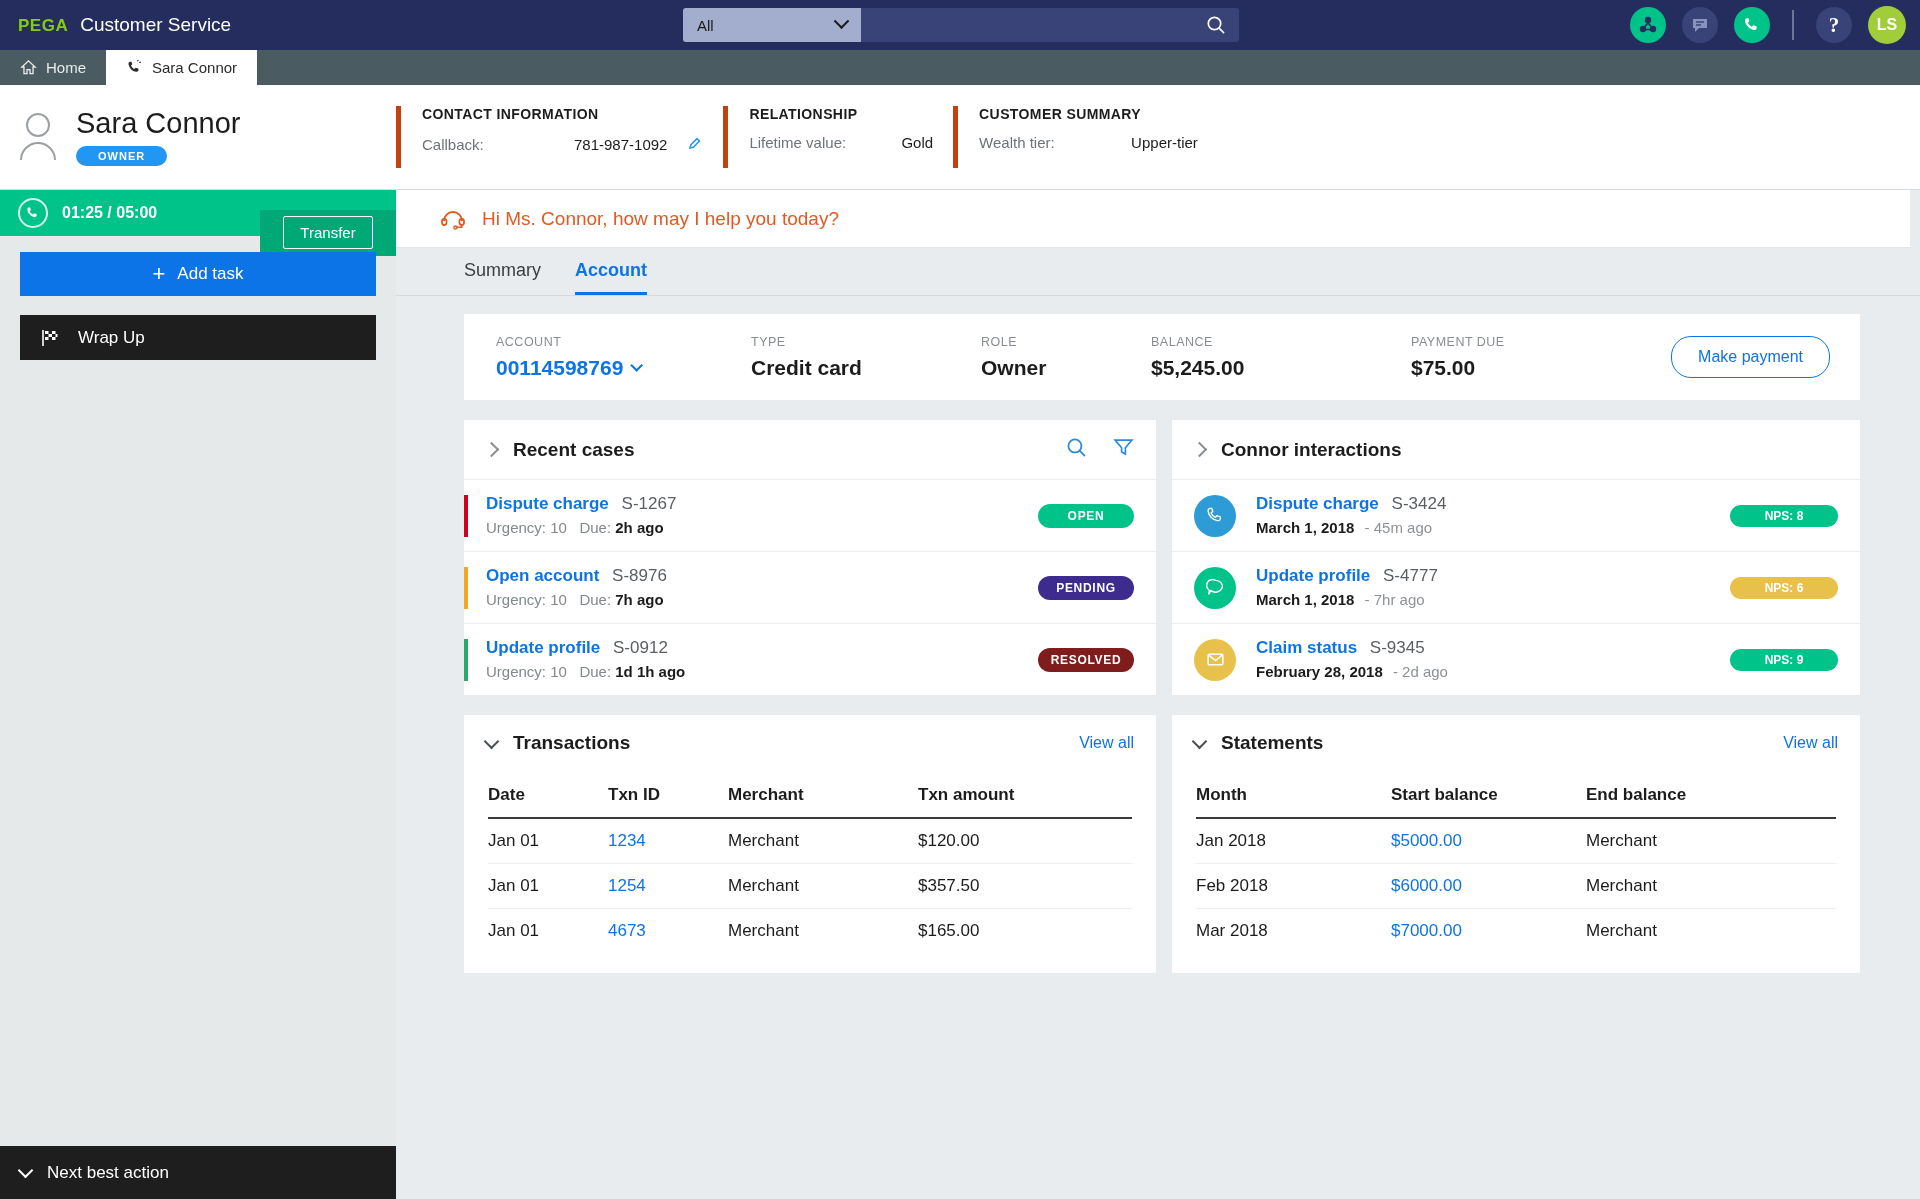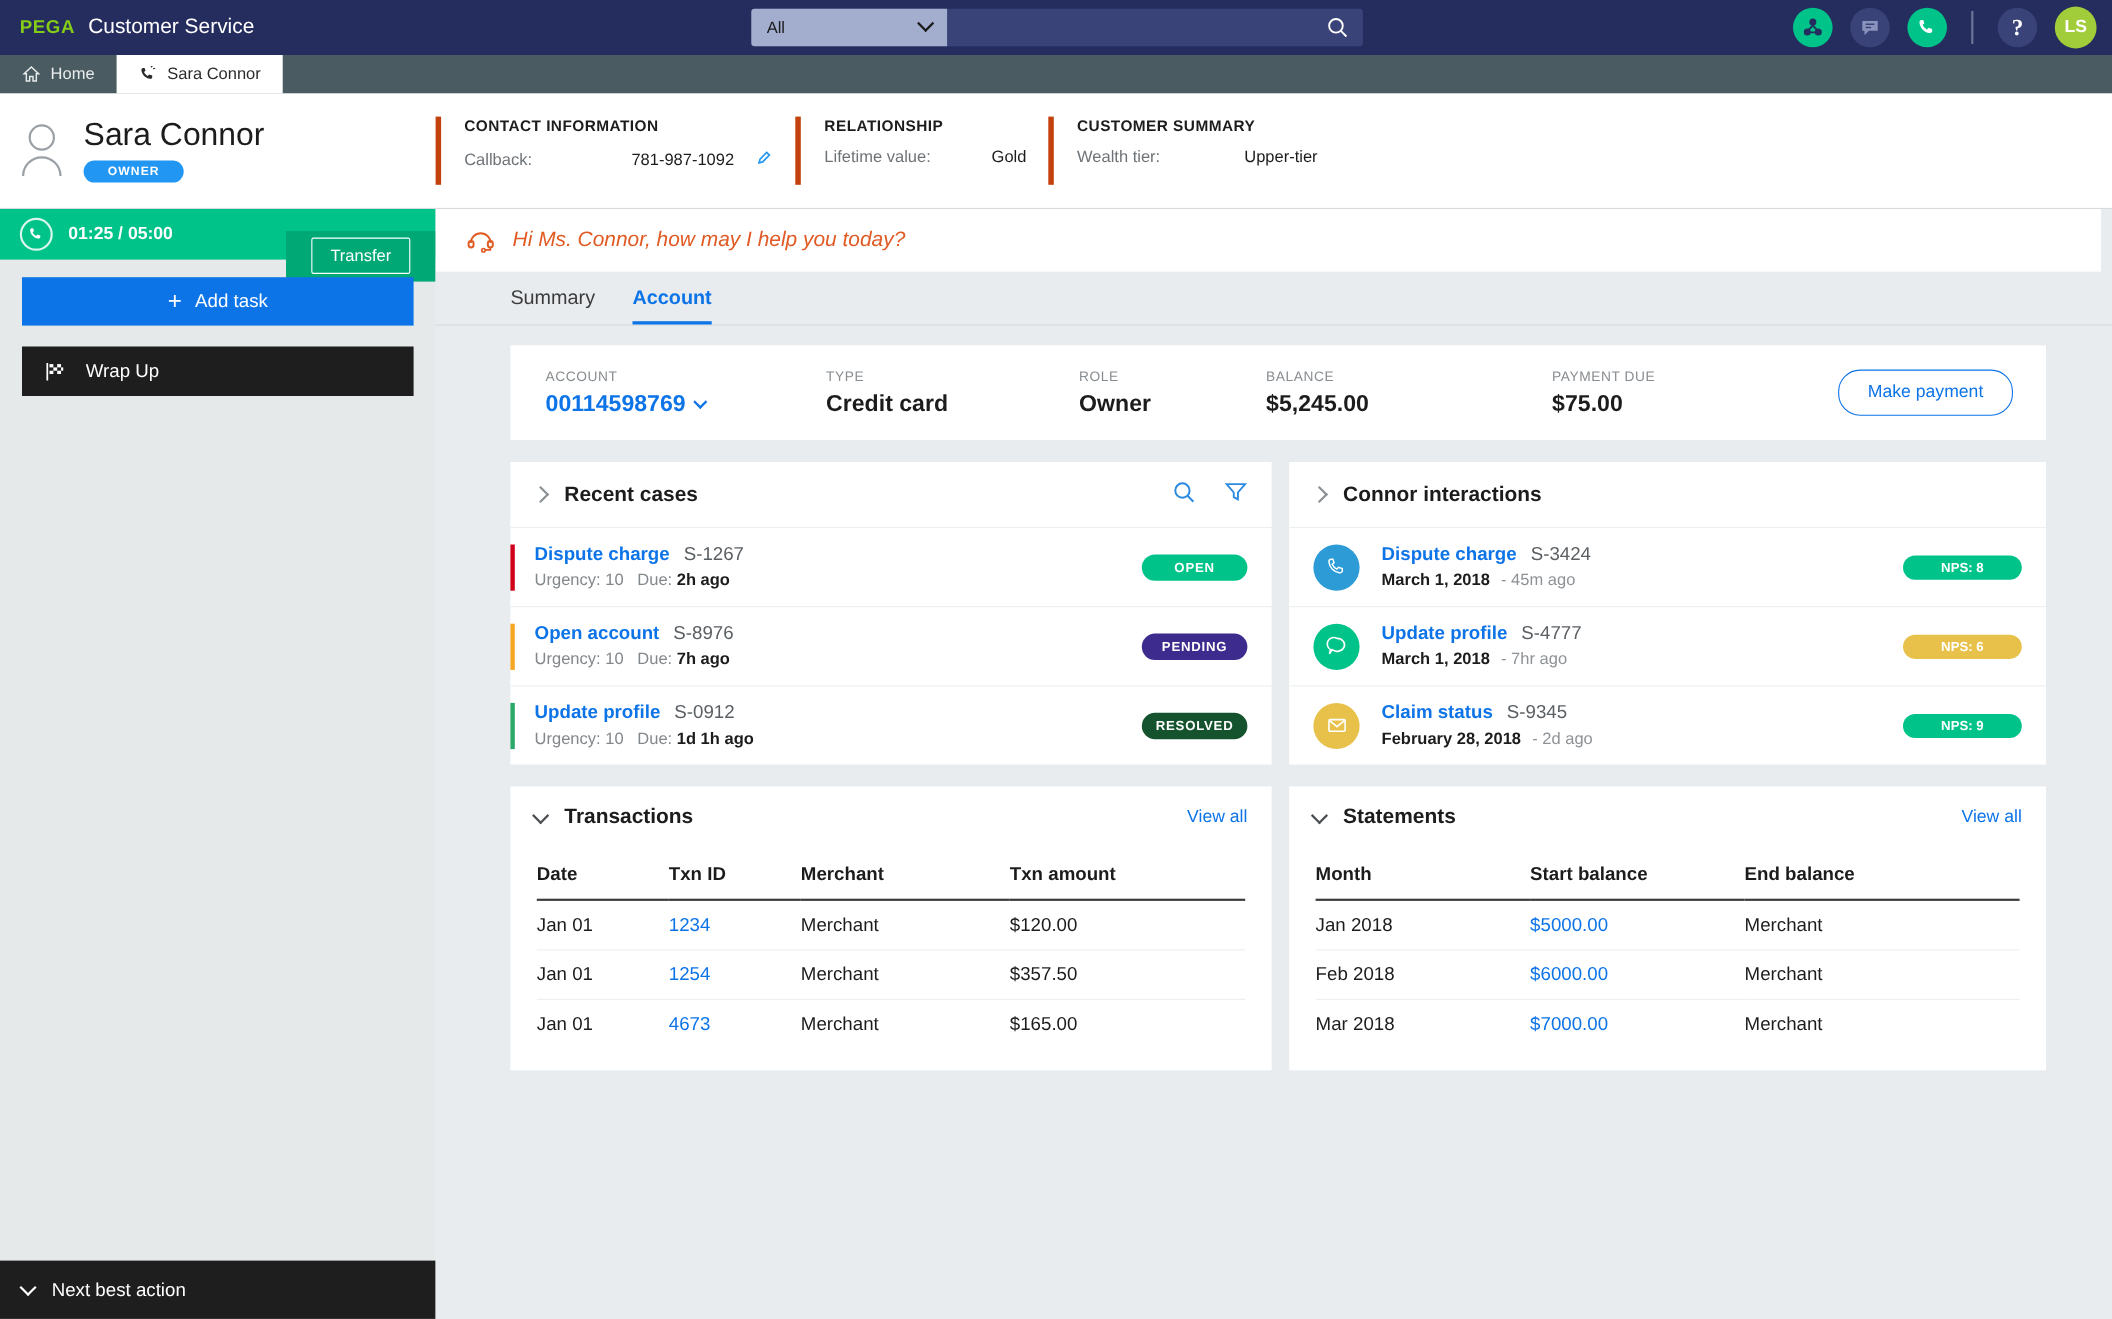--- a/index.html
+++ b/index.html
@@ -96,23 +96,22 @@
   .nextbest {
     position: absolute; bottom: 0; left: 0; right: 0; height: 53px;
     background: #1e1e1e; color: #fff; display: flex; align-items: center;
     gap: 16px; padding-left: 20px; font-size: 17px;
   }
 
   
   .main { flex: 1; background: #e9ecef; overflow: hidden; position: relative; }
   .greetbar {
     background: #fff; margin: 0 10px 0 0; height: 58px;
-    display: flex; align-items: center; gap: 16px; padding-left: 28px;
+    display: flex; align-items: center; gap: 16px; padding-left: 44px;
     border-bottom: 1px solid #e3e6e8;
-    font-style: italic;
   }
   .greet-text { color: #e05a23; font-size: 19px; }
 
   .tabs { display: flex; gap: 34px; padding: 12px 0 0 68px; border-bottom: 1px solid #d5d9dc; background: #e9ecef; }
   .tab { padding-bottom: 11px; font-size: 18px; color: #3c3c3c; border-bottom: 3px solid transparent; }
   .tab.active { color: #0d74e8; border-bottom-color: #0d74e8; font-weight: 600; }
 
   .card { background: #fff; }
   .acctbar {
     margin: 18px 60px 0 68px; height: 86px; background: #fff;
@@ -421,21 +420,21 @@
             <span class="case-line1" style="display:block">
               <span class="case-name">Update profile</span>
               <span class="case-id">S-0912</span>
             </span>
             <span class="case-line2">
               <span>Urgency: 10</span>&nbsp;&nbsp;
               <span>Due:</span>
               <span class="case-due-val">1d 1h ago</span>
             </span>
           </span>
-          <span class="badge" style="background:#14532d">RESOLVED</span>
+          <span class="badge" style="background:#7f1d1d">RESOLVED</span>
         </div>
       </div>
 
       <div class="panel">
         <div class="panel-hdr">
           <span class="caret-right"></span>
           <span class="panel-title">Connor interactions</span>
         </div>
 
         <div class="int-row">

